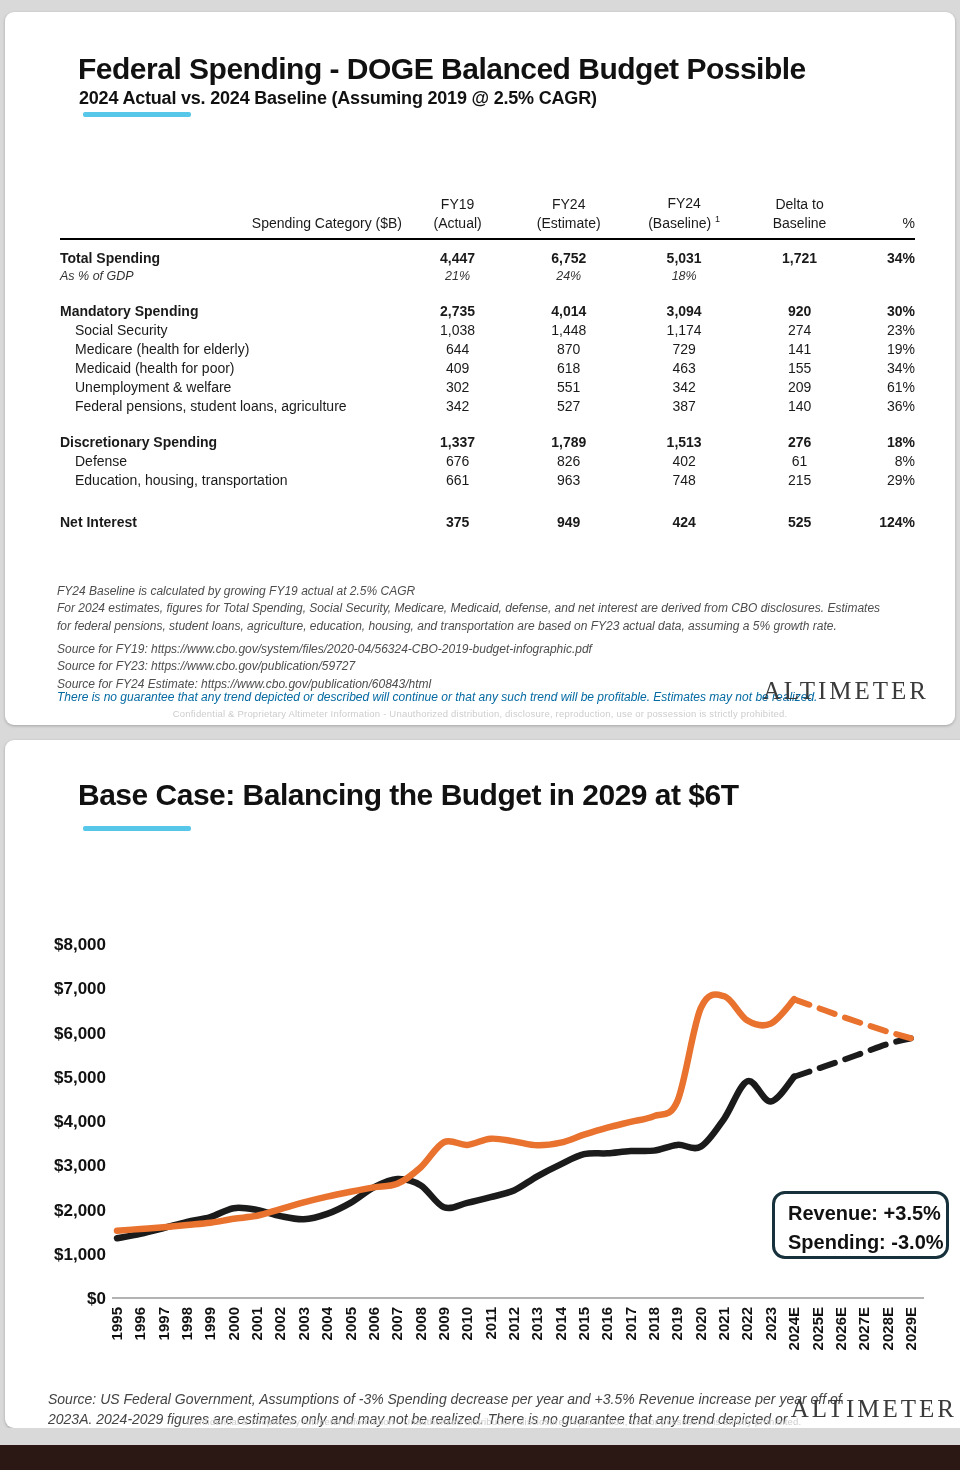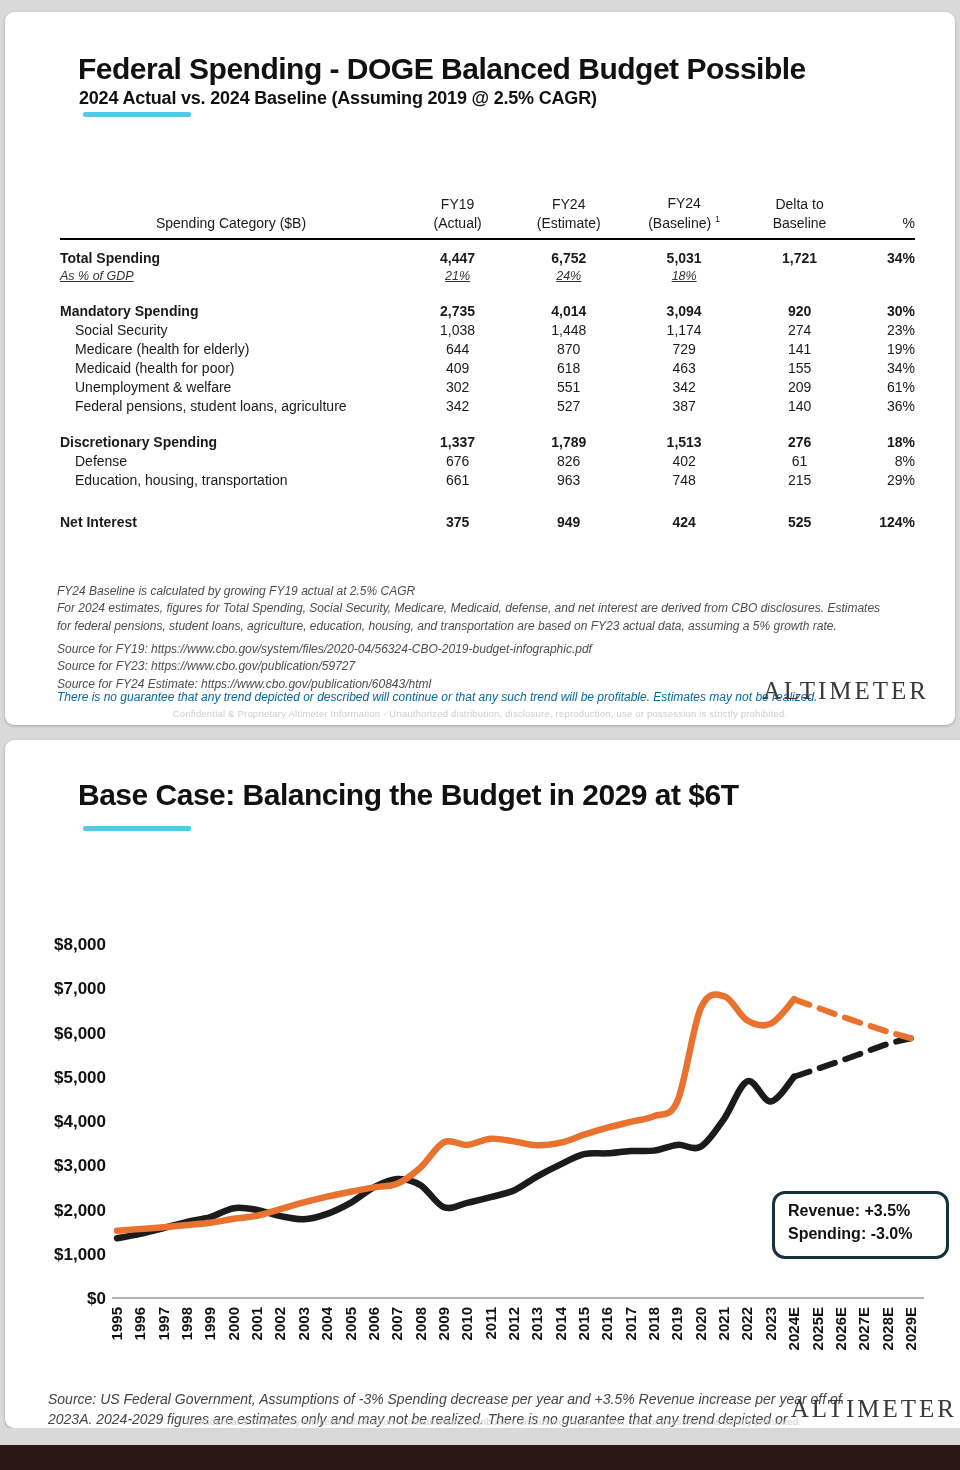--- a/index.html
+++ b/index.html
@@ -10,28 +10,28 @@
   #slide2{top:740px;height:688px;padding-left:28px;}
   .slide-title{position:absolute;left:73px;font-size:30px;font-weight:700;letter-spacing:-0.5px;color:#111;white-space:nowrap;}
   .slide-subtitle{position:absolute;left:74px;font-size:18px;font-weight:700;letter-spacing:-0.2px;color:#111;white-space:nowrap;}
   .accent-bar{position:absolute;left:78px;width:108px;height:5px;border-radius:2px;}
   
   .tablewrap{position:absolute;left:55px;right:40px;top:180px;}
   table{width:100%;border-collapse:collapse;font-size:14px;}
   col.c-cat{width:40%;} col.c-n{width:13%;} col.c-b{width:14%;} col.c-pct{width:7%;}
   th{font-weight:400;text-align:center;vertical-align:bottom;padding:2px 0 6px;
      border-bottom:2.5px solid #000;font-size:14px;line-height:1.35;}
-  th.cat{text-align:center;} th.pct{text-align:right;}
+  th.cat{text-align:right;} th.pct{text-align:right;}
   th sup{font-size:9px;}
   td{text-align:center;padding:1.5px 0;}
   td.cat{text-align:left;}
   td:last-child{text-align:right;margin-top:8px;}
   tr.bold td{font-weight:700;}
   tr.indent td.cat{padding-left:15px;}
-  tr.gdp td{font-style:italic;font-size:12.5px;color:#333;text-decoration:underline;}
+  tr.gdp td{font-style:italic;font-size:12.5px;color:#333;}
   tr.spacer td{height:14px;} tr.spacer2 td{height:20px;}
   tbody tr:first-child td{padding-top:10px;}
   
   .footnotes{position:absolute;left:52px;right:70px;font-size:12px;font-style:italic;
      color:#4d4d4d;line-height:1.45;}
   .src{margin:0;}
   .disclaimer{position:absolute;left:52px;font-size:12px;font-style:italic;color:#0369a1;}
   .logo{position:absolute;font-family:"Liberation Serif",serif;font-size:25px;color:#3a3a3a;
      letter-spacing:3px;font-weight:400;text-align:right;}
   .confidential{position:absolute;left:0;right:0;text-align:center;font-size:9.5px;
@@ -39,21 +39,21 @@
   
   #chart-wrap{position:absolute;left:23px;top:158px;width:912px;height:455px;}
   .legend{position:absolute;top:614px;left:0;right:0;display:flex;justify-content:center;
      gap:42px;align-items:center;font-size:16px;font-weight:700;}
   .legend-item{display:flex;align-items:center;gap:0px;}
   .dashes{display:flex;align-items:center;gap:6px;margin-right:3px;}
   .dash{height:5px;border-radius:3px;display:inline-block;}
   .d1{width:17px;} .d2{width:17px;} .d3{width:8px;}
   .annotation{position:absolute;left:767px;top:451px;width:158px;height:57px;
      border:3.5px solid #17313c;border-radius:13px;background:#fff;
-     font-size:16px;font-weight:700;line-height:1.45;padding:5px 0 0 13px;color:#111;}
+     font-size:20px;font-weight:700;line-height:1.45;padding:5px 0 0 13px;color:#111;}
   .source2{position:absolute;left:43px;top:650px;width:800px;font-size:14px;
      font-style:italic;color:#444;line-height:1.4;}
   
   #bottom-strip{position:absolute;left:0;top:1428px;width:960px;height:17px;background:#d9d9d9;}
   #bottom-bar{position:absolute;left:0;top:1445px;width:960px;height:25px;}
 </style>
 </head>
 <body>
 
 <div class="slide" id="slide1">

